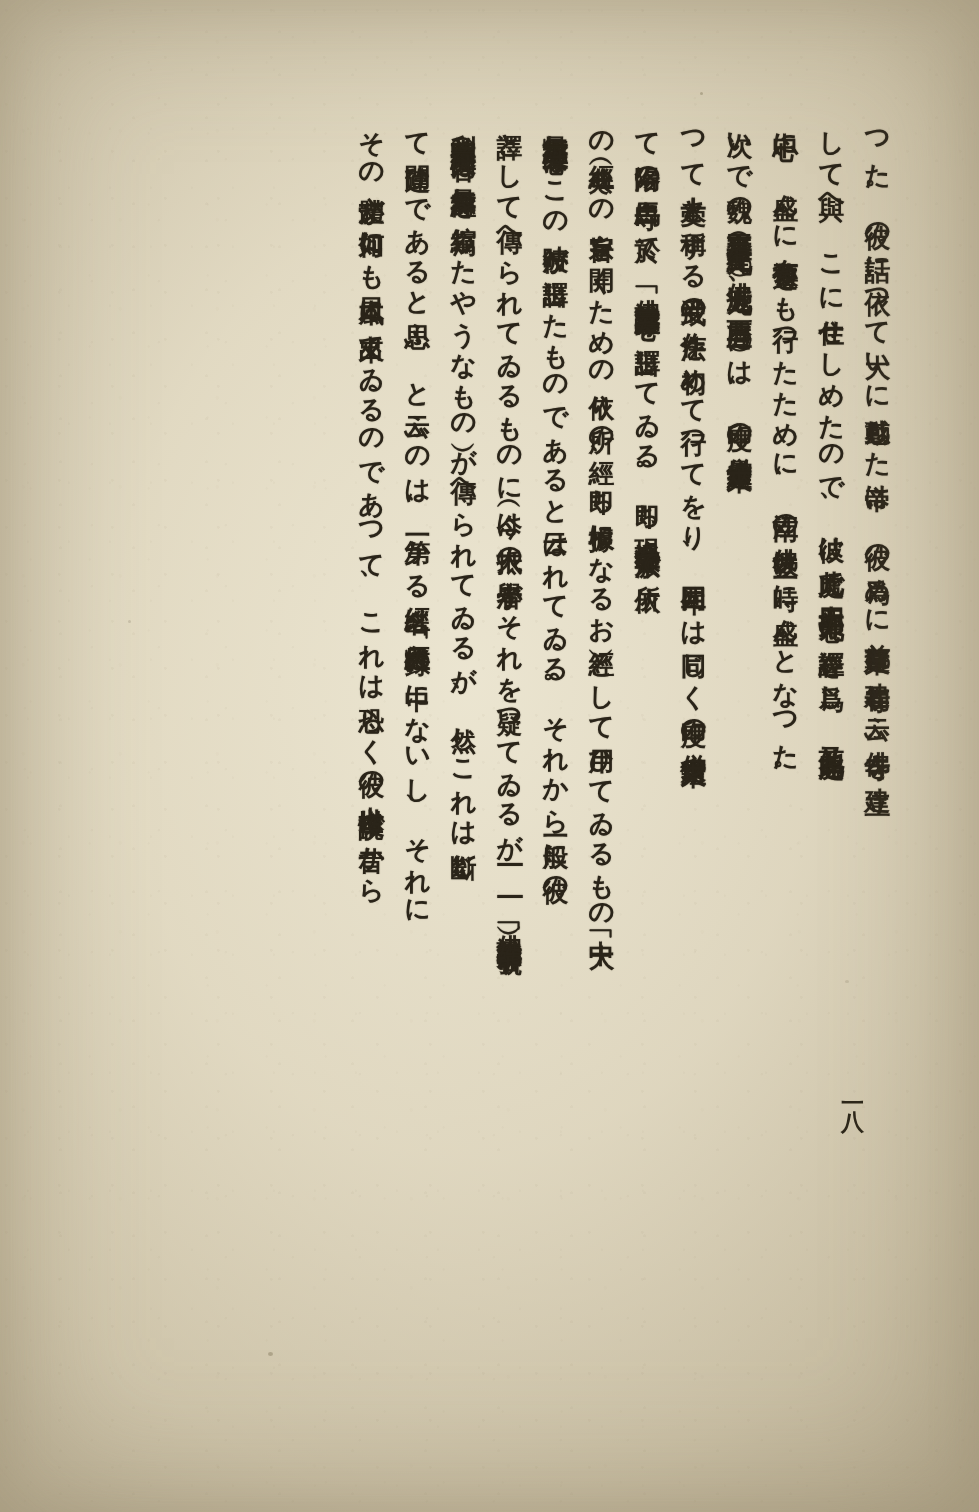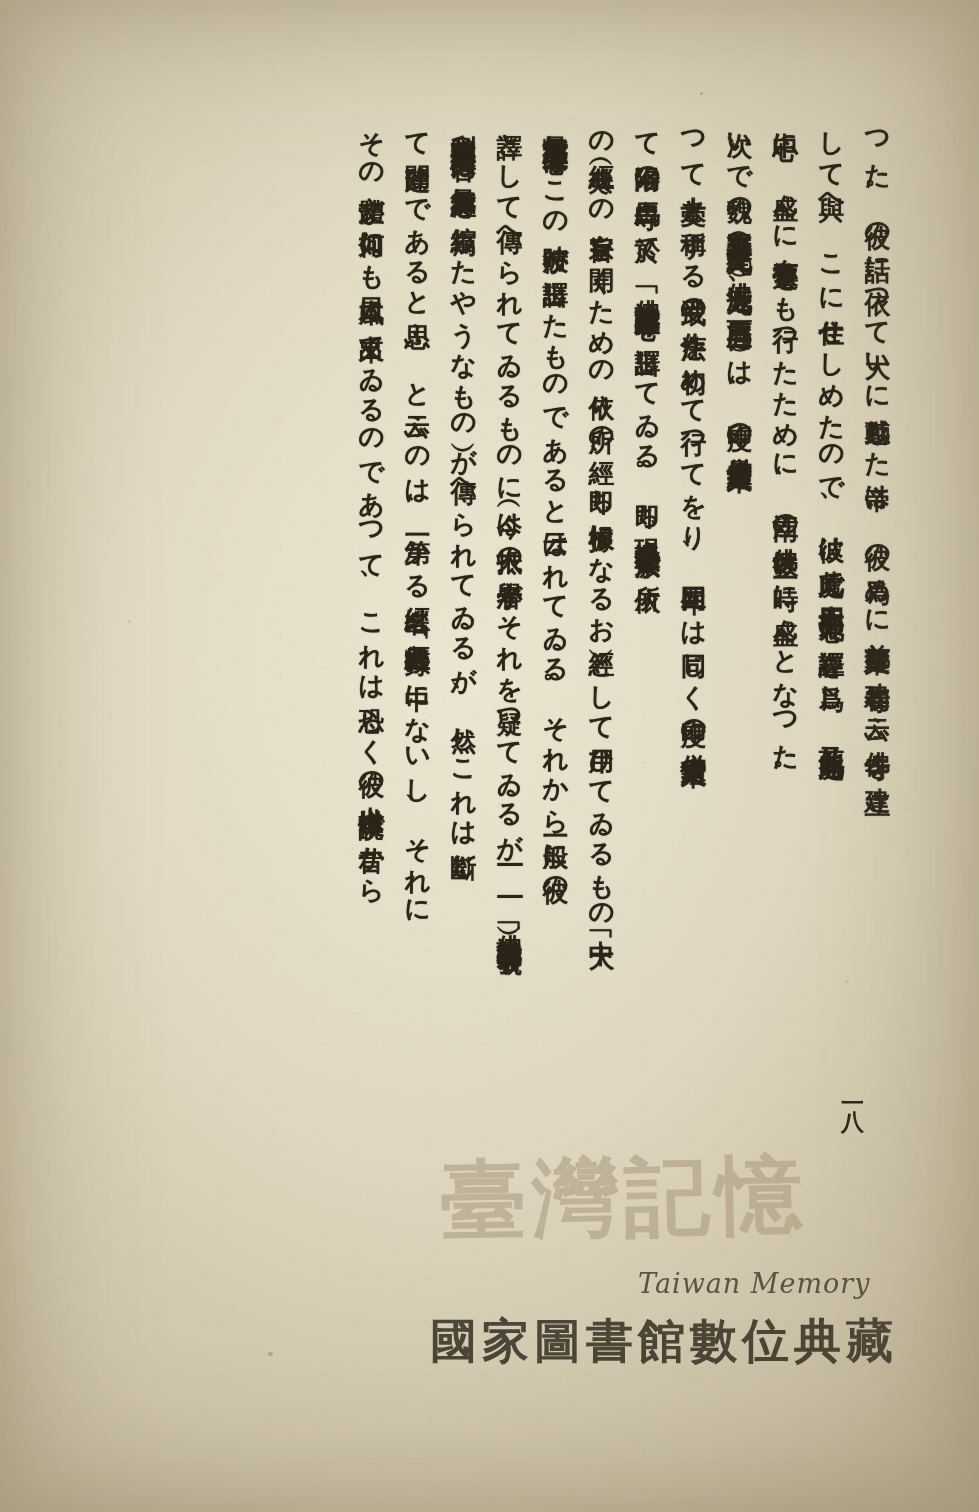--- a/index.html
+++ b/index.html
@@ -153,25 +153,20 @@
     <div class="col">の經典（その宗旨を開くための依り所の經、即ち根據になるお經）として用ひてゐるものゝ中「大</div>
     <div class="col">無量壽經」上下二卷はこの時彼が譯出したものであると云はれてゐる。それから一般に彼の</div>
     <div class="col">譯として傳へられてゐるものに（今は大抵の學者がそれを疑つてゐるが――）「佛說無量壽佛名號</div>
     <div class="col">利益大事因緣經」（內容は無量壽經を縮寫したやうなもの）が傳へられてゐるが、然しこれは斷じ</div>
     <div class="col">て間違ひであると思ふ。と云ふのは、第一かゝる經名は「衆經目錄」の中にないし、それに</div>
     <div class="col">その文體が如何にも日本風に出來てゐるのであつて、これは恐らく彼の出世本懷說で昔から</div>
   </div>
 
   <div id="page-number">一八</div>
 
-  <div id="watermark">
-    <div id="wm-seal">臺灣記憶</div>
-    <div id="wm-latin">Taiwan Memory</div>
-    <div id="wm-sub">國家圖書館數位典藏</div>
-  </div>
 
   <div class="speck" style="left:268px;top:1352px;width:5px;height:4px;"></div>
   <div class="speck" style="left:700px;top:92px;width:3px;height:3px;"></div>
   <div class="speck" style="left:128px;top:620px;width:3px;height:3px;opacity:0.6;"></div>
   <div class="speck" style="left:845px;top:980px;width:4px;height:3px;opacity:0.5;"></div>
 
   <div id="edge-shade"></div>
 </div>
 
 </body></html>

